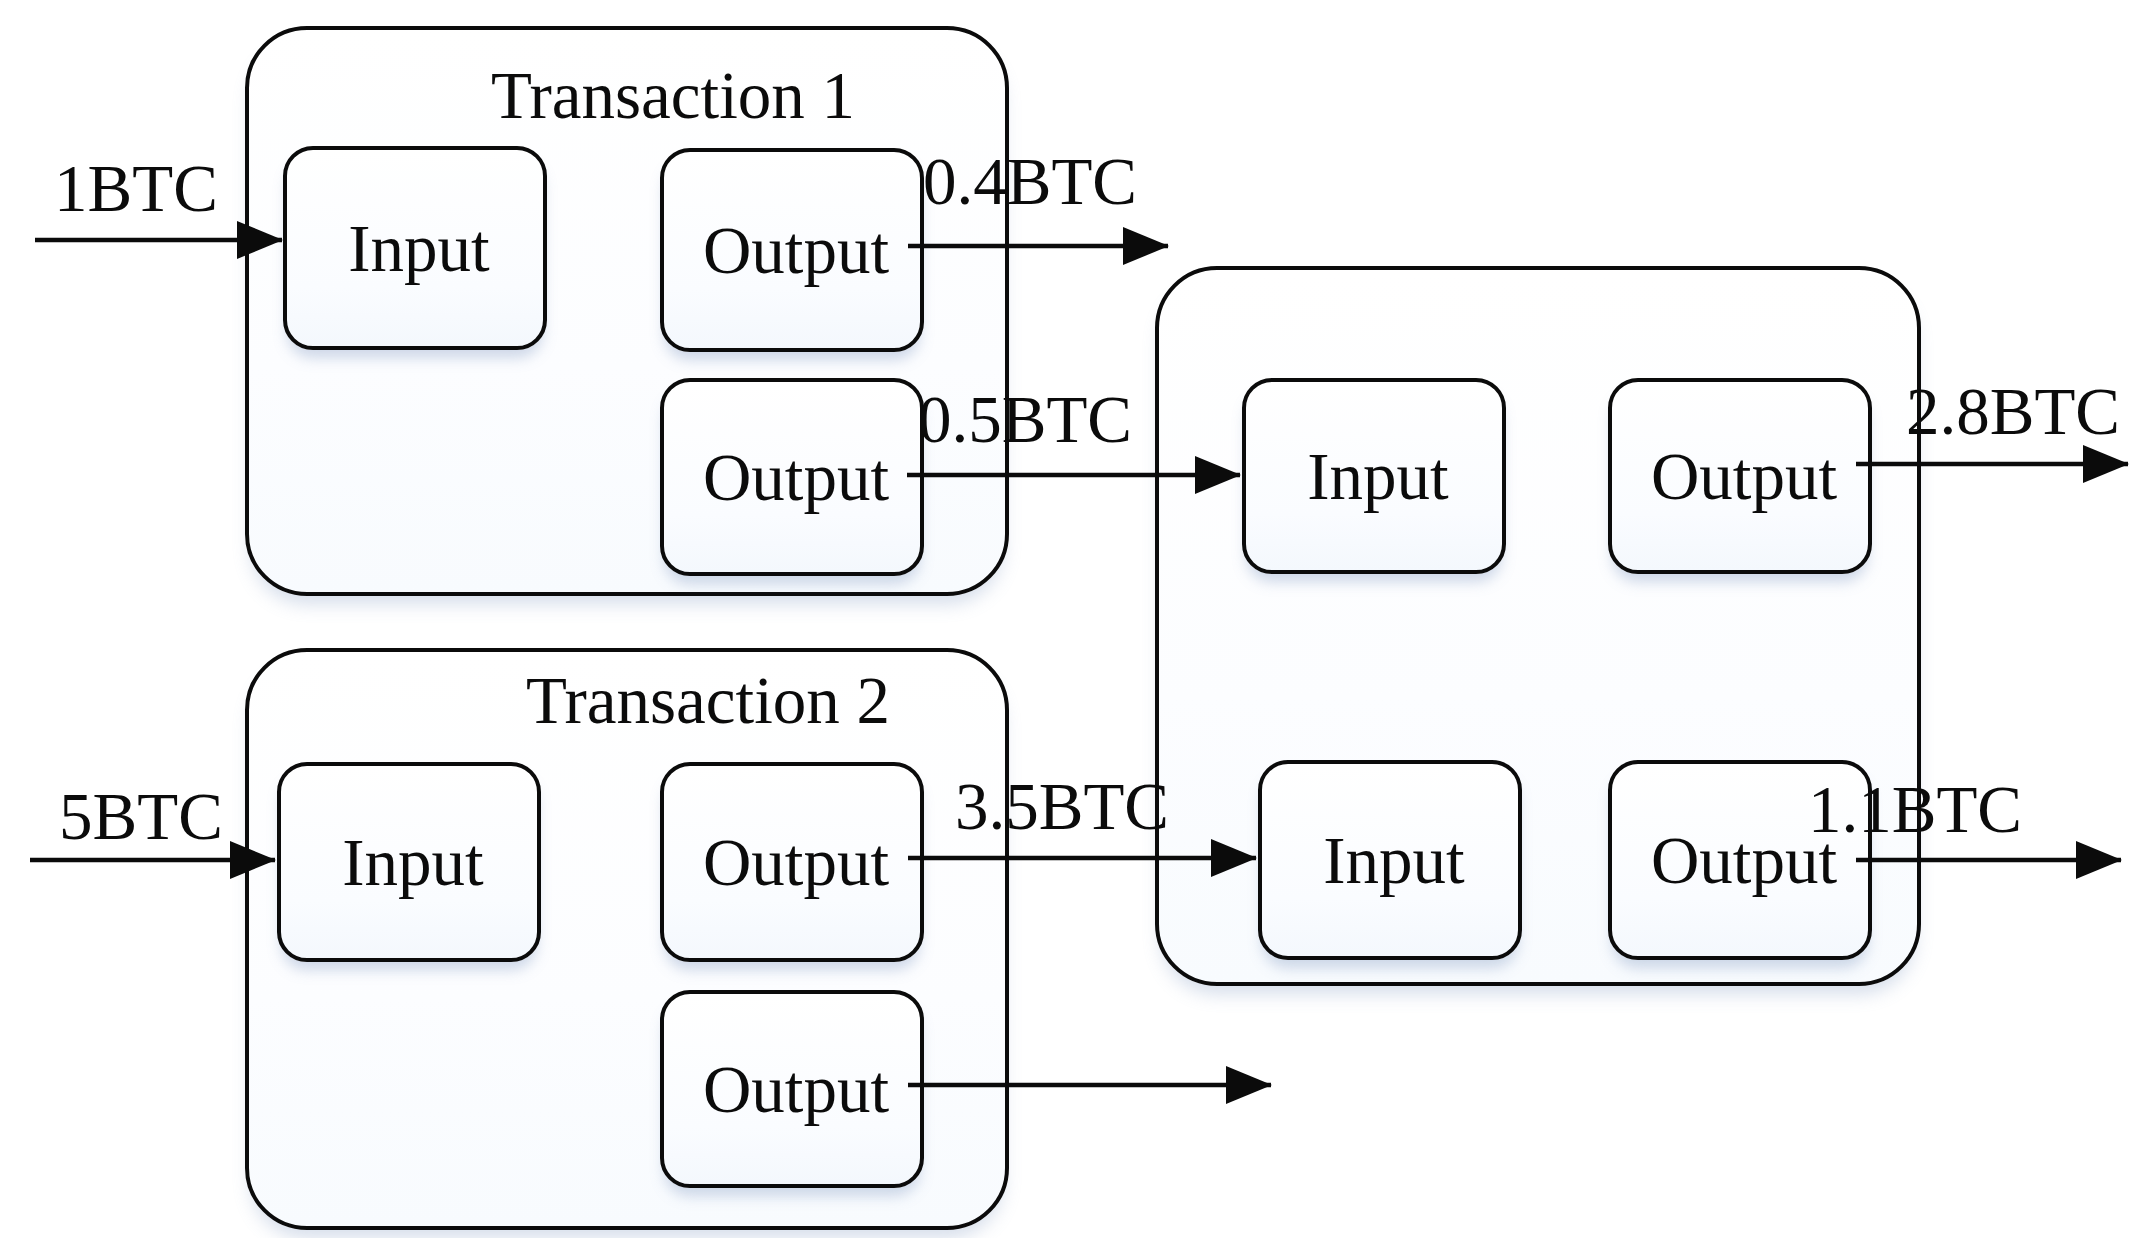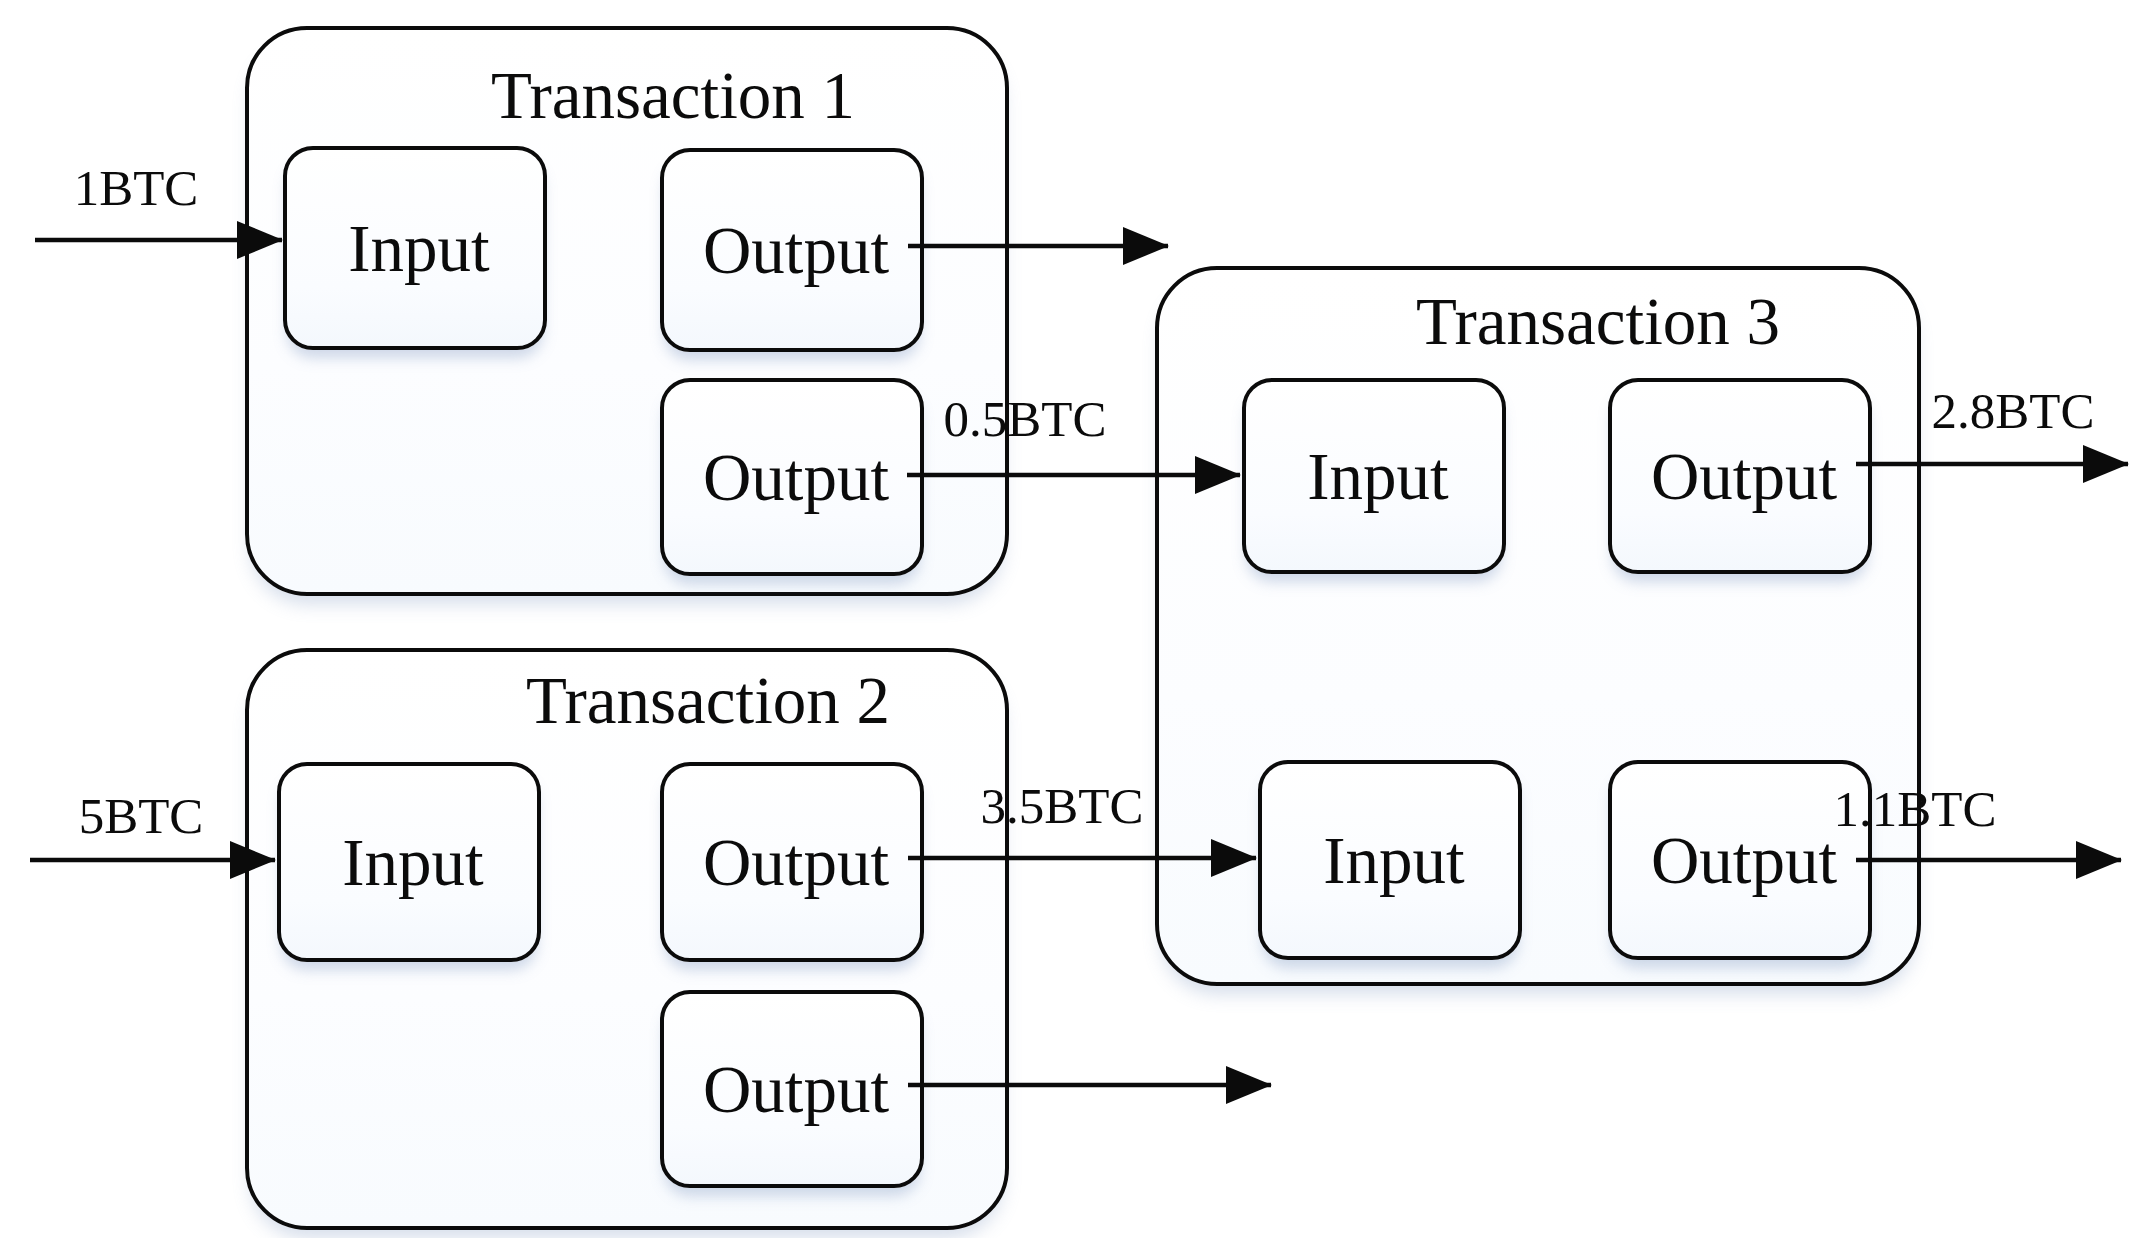--- a/index.html
+++ b/index.html
@@ -42,21 +42,21 @@
   .title {
     position: absolute;
     transform: translate(-50%, -50%);
     font-size: 67px;
     line-height: 1;
     white-space: nowrap;
   }
   .flow-label {
     position: absolute;
     transform: translate(-50%, -50%);
-    font-size: 51px;
+    font-size: 67px;
     line-height: 1;
     white-space: nowrap;
   }
   .arrows {
     position: absolute;
     left: 0;
     top: 0;
     width: 2146px;
     height: 1238px;
     pointer-events: none;
@@ -87,21 +87,20 @@
     <span class="node-label">Input</span>
   </div>
   <div class="node" style="left:660px; top:762px; width:248px; height:192px;">
     <span class="node-label">Output</span>
   </div>
   <div class="node" style="left:660px; top:990px; width:248px; height:190px;">
     <span class="node-label">Output</span>
   </div>
 
   <div class="bigbox" style="left:1155px; top:266px; width:758px; height:712px;"></div>
-  <div class="title" style="left:1598px; top:321px;">Transaction 3</div>
 
   <div class="node" style="left:1242px; top:378px; width:248px; height:188px;">
     <span class="node-label">Input</span>
   </div>
   <div class="node" style="left:1608px; top:378px; width:248px; height:188px;">
     <span class="node-label">Output</span>
   </div>
   <div class="node" style="left:1258px; top:760px; width:248px; height:192px;">
     <span class="node-label">Input</span>
   </div>
@@ -119,19 +118,20 @@
     <line x1="908" y1="246" x2="1168" y2="246" stroke="#0b0b0b" stroke-width="4.5" marker-end="url(#ah)"></line>
     <line x1="907" y1="475" x2="1240" y2="475" stroke="#0b0b0b" stroke-width="4.5" marker-end="url(#ah)"></line>
     <line x1="30" y1="860" x2="275" y2="860" stroke="#0b0b0b" stroke-width="4.5" marker-end="url(#ah)"></line>
     <line x1="908" y1="858" x2="1256" y2="858" stroke="#0b0b0b" stroke-width="4.5" marker-end="url(#ah)"></line>
     <line x1="908" y1="1085" x2="1271" y2="1085" stroke="#0b0b0b" stroke-width="4.5" marker-end="url(#ah)"></line>
     <line x1="1856" y1="464" x2="2128" y2="464" stroke="#0b0b0b" stroke-width="4.5" marker-end="url(#ah)"></line>
     <line x1="1856" y1="860" x2="2121" y2="860" stroke="#0b0b0b" stroke-width="4.5" marker-end="url(#ah)"></line>
   </svg>
 
   <div class="flow-label" style="left:136px;  top:188px;">1BTC</div>
+  <div class="flow-label" style="left:1030px; top:181px;">0.4BTC</div>
   <div class="flow-label" style="left:1025px; top:419px;">0.5BTC</div>
   <div class="flow-label" style="left:141px;  top:816px;">5BTC</div>
   <div class="flow-label" style="left:1062px; top:806px;">3.5BTC</div>
   <div class="flow-label" style="left:1983px; top:411px;margin-left:30px;">2.8BTC</div>
   <div class="flow-label" style="left:1915px; top:809px;">1.1BTC</div>
 
 </div>
 
 </body></html>

